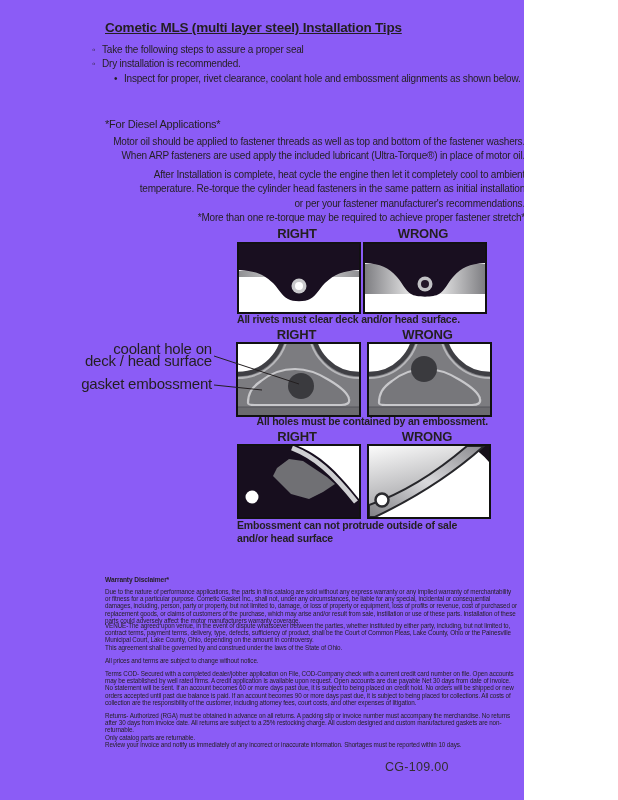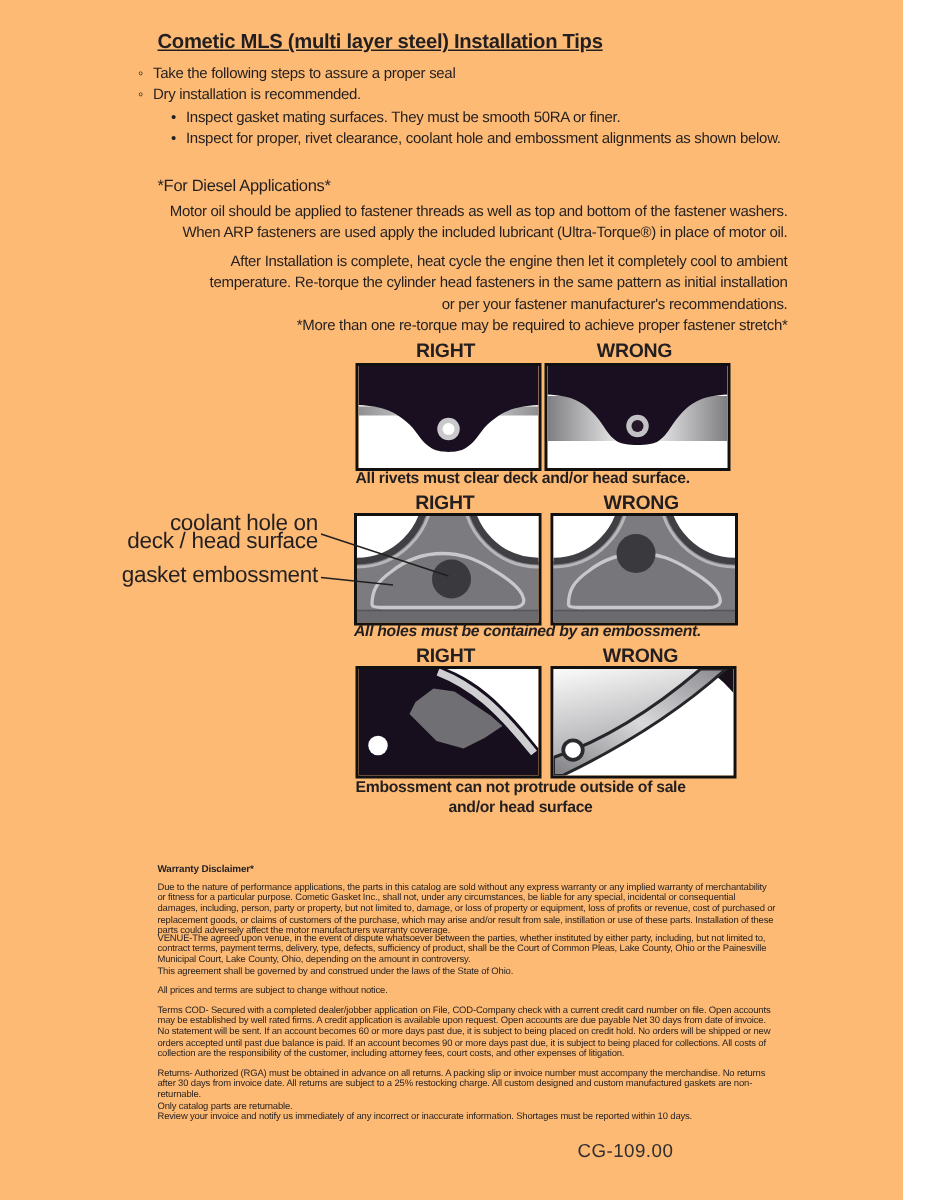--- a/index.html
+++ b/index.html
@@ -1,52 +1,51 @@
 <!DOCTYPE html>
 <html><head>
 <meta charset="utf-8">
 <style>
   html,body{margin:0;padding:0;background:#ffffff;}
   .page{
-    position:relative;width:602px;height:800px;background:#fdba74;overflow:hidden;
+    position:relative;width:524px;height:800px;background:#8b5cf6;overflow:hidden;
     font-family:"Liberation Sans", sans-serif;color:#231f20;
   }
   .abs{position:absolute;}
   .title{
     font-size:13.5px;font-weight:bold;text-decoration:underline;letter-spacing:-0.2px;
   }
   .body-txt{font-size:10px;letter-spacing:-0.2px;line-height:14.4px;text-align:right;}
   .tips{font-size:10px;letter-spacing:-0.2px;line-height:14.3px;white-space:nowrap;}
   .tip{padding-left:10px;position:relative;}
   .tip::before{content:"◦";position:absolute;left:0;top:0;font-size:10px;}
   .subtip{padding-left:10px;margin-left:22px;position:relative;}
   .subtip::before{content:"•";position:absolute;left:0;top:0;font-size:10px;}
   .h2{font-size:11px;font-weight:normal;letter-spacing:-0.2px;}
   .preline{white-space:pre-line;}
   .rw-label{font-size:13px;font-weight:bold;text-align:center;letter-spacing:-0.2px;}
   .diag-box{border:2px solid #111;display:block;}
-  .caption{font-size:10.5px;font-weight:bold;letter-spacing:-0.2px;line-height:13px;text-align:center;}
+  .caption{font-size:10.5px;font-weight:bold;letter-spacing:-0.2px;line-height:13px;}
   .side-label{font-size:15px;letter-spacing:-0.2px;line-height:12px;text-align:right;}
   .fine{font-size:6.3px;line-height:7.2px;letter-spacing:-0.1px;width:412px;}
   .fine-h{font-size:6.6px;font-weight:bold;letter-spacing:-0.1px;}
   .docnum{font-size:12.5px;letter-spacing:0.3px;color:#332e30;}
   svg{display:block;}
   .overlay{pointer-events:none;z-index:10;}
 </style>
 </head>
 <body>
 
 <div class="page">
 
   <div class="abs title" style="left:105px;top:20px;">Cometic MLS (multi layer steel) Installation Tips</div>
 
   <div class="abs tips" style="left:92px;top:43px;">
     <div class="tip">Take the following steps to assure a proper seal</div>
     <div class="tip">Dry installation is recommended.</div>
-    <div class="subtip">Inspect gasket mating surfaces.  They must be smooth 50RA or finer.</div>
     <div class="subtip">Inspect for proper, rivet clearance, coolant hole and embossment alignments as shown below.</div>
   </div>
 
   <div class="abs h2" style="left:105px;top:118px;">*For Diesel Applications*</div>
   <div class="abs body-txt preline" style="left:105px;top:135px;width:420px;">Motor oil should be applied to fastener threads as well as top and bottom of the fastener washers.
 When ARP fasteners are used apply the included lubricant (Ultra-Torque®) in place of motor oil.</div>
   <div class="abs body-txt" style="left:105px;top:211px;width:420px;">*More than one re-torque may be required to achieve proper fastener stretch*</div>
   <div class="abs body-txt preline" style="left:105px;top:168px;width:420px;">After Installation is complete, heat cycle the engine then let it completely cool to ambient
 temperature. Re-torque the cylinder head fasteners in the same pattern as initial installation
 or per your fastener manufacturer's recommendations.</div>
@@ -113,21 +112,21 @@
     <rect y="63" width="121" height="8" fill="#6b6b6f"></rect>
     <line x1="0" y1="63" x2="121" y2="63" stroke="#55555a" stroke-width="1"></line>
     <path d="M10,59 C10,50 13,44 23,37 C33,29 45,25 57,25 C70,25 80,29 91,36 C101,42 110,49 111,55 C112,59 109,61 103,61 L17,61 C12,61 10,60.5 10,59 Z" fill="#77777b" stroke="#c8c8cb" stroke-width="2.2"></path>
     <circle cx="0" cy="-16" r="50" fill="none" stroke="#b7b7ba" stroke-width="2"></circle>
     <circle cx="0" cy="-16" r="46" fill="#ffffff" stroke="#3f3f44" stroke-width="4.5"></circle>
     <circle cx="121" cy="-16" r="50" fill="none" stroke="#b7b7ba" stroke-width="2"></circle>
     <circle cx="121" cy="-16" r="46" fill="#ffffff" stroke="#3f3f44" stroke-width="4.5"></circle>
     <circle cx="55" cy="25" r="13" fill="#3a3a3e"></circle>
   </svg>
 
-  <div class="abs caption" style="left:236px;top:415px;width:252px;text-align:left;font-style:italic;">All holes must be contained by an embossment.</div>
+  <div class="abs caption" style="left:236px;top:415px;width:252px;text-align:right;">All holes must be contained by an embossment.</div>
 
   <div class="abs rw-label" style="left:237px;top:429px;width:120px;">RIGHT</div>
   <div class="abs rw-label" style="left:367px;top:429px;width:120px;">WRONG</div>
 
   <svg class="abs diag-box" style="left:237px;top:444px;" width="120" height="71" viewBox="0 0 120 71">
     <rect width="120" height="71" fill="#170e1e"></rect>
     <polygon points="34,30 38,22 50,13 64,15 76,23 88,31 96,38 84,46 70,53 52,48 44,40" fill="#707074"></polygon>
     <path d="M53,2 C76,11 93,26 117,56" stroke="#cfcfd2" stroke-width="5" fill="none"></path>
     <path d="M59,0 H120 V53 C97,24 81,9 59,0 Z" fill="#ffffff"></path>
     <circle cx="13" cy="51" r="6.5" fill="#ffffff"></circle>

